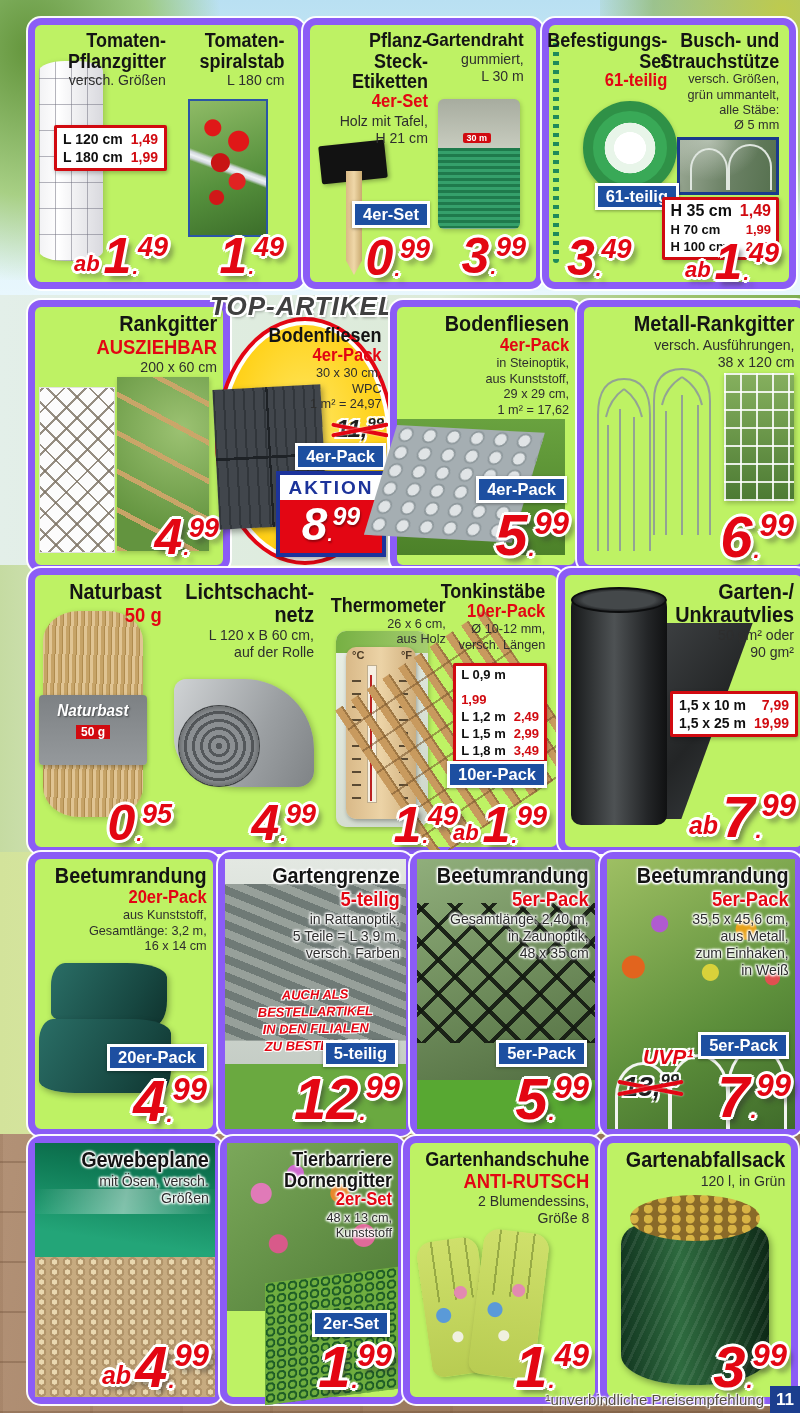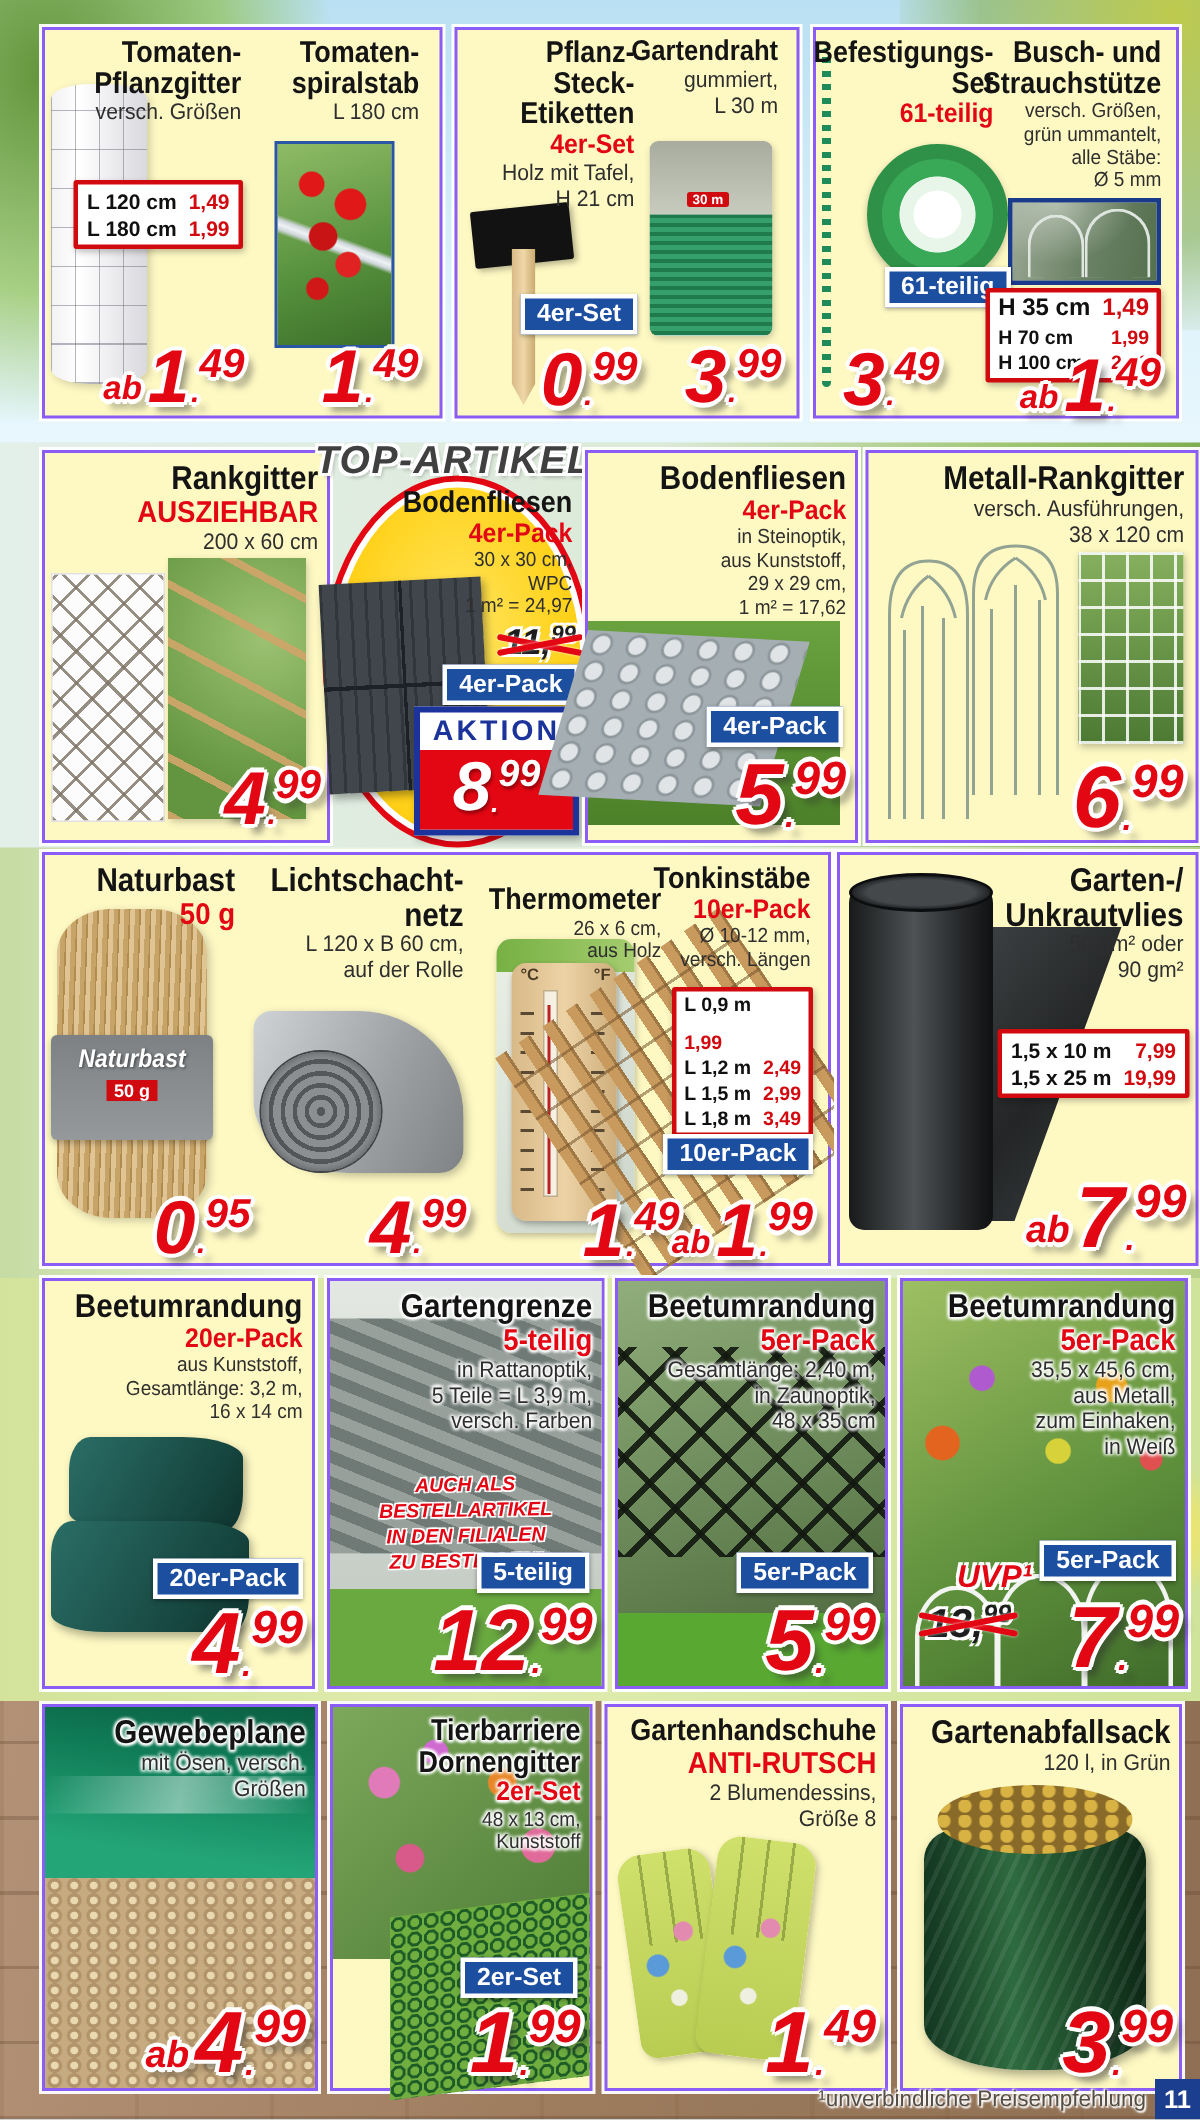--- a/index.html
+++ b/index.html
@@ -1,20 +1,20 @@
 <!DOCTYPE html>
 <html><head>
 <meta charset="utf-8">
 <style>
   html,body{margin:0;padding:0;background:#cfcfcf;}
   .page{position:relative;width:800px;height:1413px;overflow:hidden;
         font-family:"Liberation Sans",sans-serif;background:#dfeef5;}
   .bg{position:absolute;left:0;width:800px;z-index:0;}
   .blob{position:absolute;z-index:0;}
-  .box{position:absolute;background:#fef9c3;border:2px solid #8b5cf6;border-radius:0;
+  .box{position:absolute;background:#bef264;border:7px solid #8b5cf6;border-radius:13px;
        box-shadow:0 0 0 2px rgba(255,255,255,.95);z-index:2;}
   .zone{position:absolute;z-index:2;}
   .cell{position:absolute;top:0;height:100%;}
   .tt{position:absolute;text-align:right;z-index:5;}
   .tl{font-weight:700;color:#141414;line-height:1.03;transform:scaleX(.9);transform-origin:100% 50%;}
   .t22{font-size:22px}.t20{font-size:20px}.t19{font-size:19px}
   .rl{font-weight:700;color:#e30613;line-height:1.1;transform:scaleX(.92);transform-origin:100% 50%;}
   .r20{font-size:20px}.r18{font-size:18px}
   .sl{font-weight:400;color:#2e2e2e;line-height:1.14;font-size:15px;transform:scaleX(.94);transform-origin:100% 50%;}
   .s13{font-size:13.5px}

